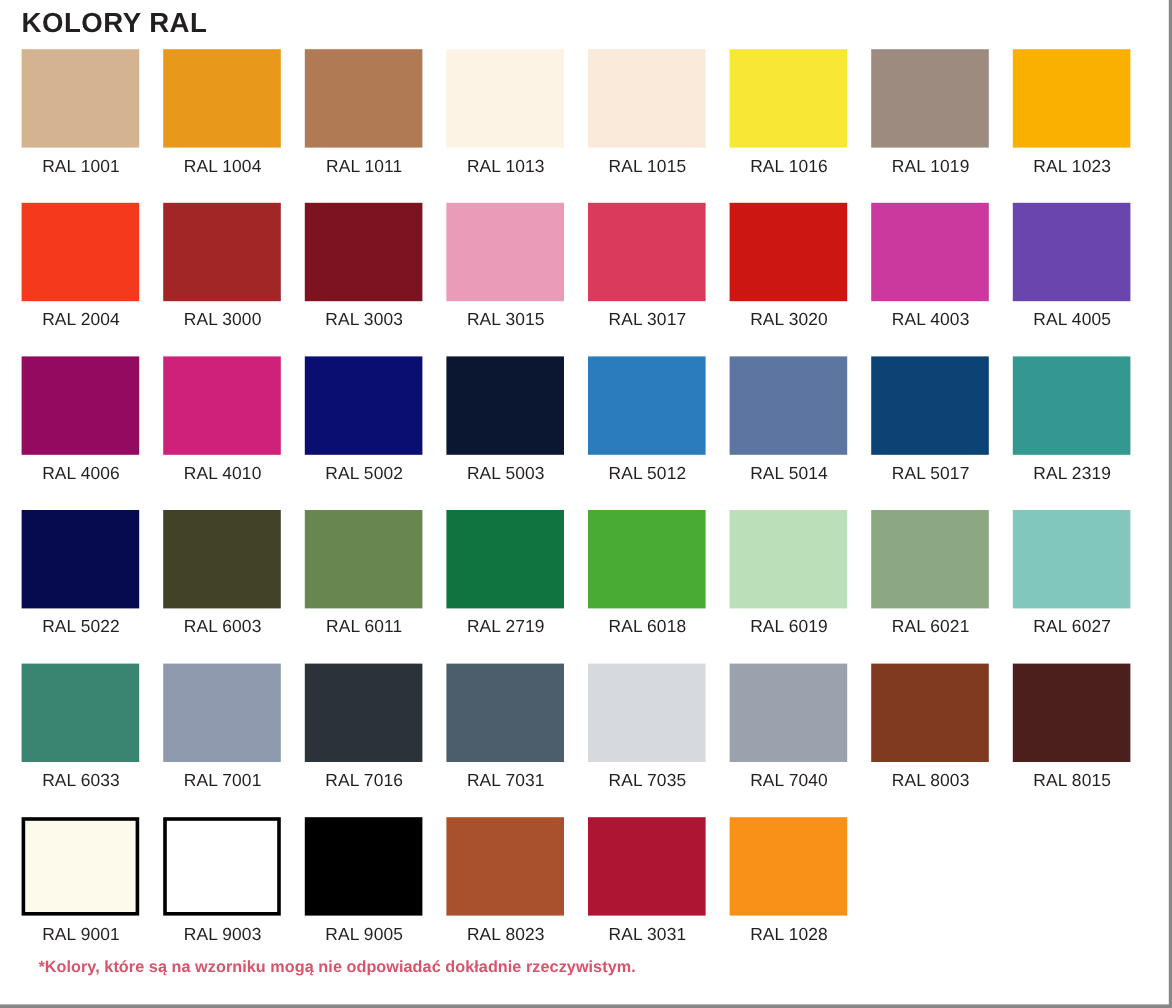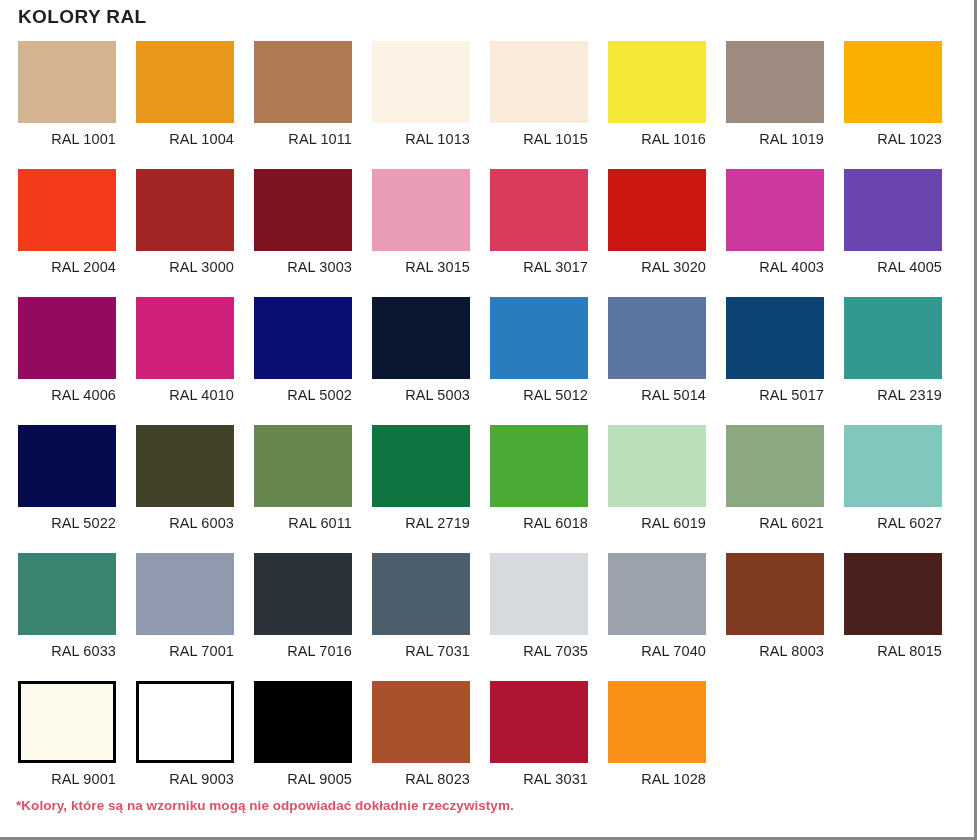--- a/index.html
+++ b/index.html
@@ -23,21 +23,21 @@
     position: relative;
     background: #ffffff;
     border-right: 3px solid #888888;
     border-bottom: 3px solid #888888;
   }
 
   .page-title {
     position: absolute;
     left: 18px;
     top: 6px;
-    font-size: 19px;
+    font-size: 23px;
     font-weight: bold;
     letter-spacing: 0.4px;
     color: #231f20;
     white-space: nowrap;
   }
 
   .swatch-grid {
     position: absolute;
     left: 18px;
     top: 41px;
@@ -47,21 +47,21 @@
     column-gap: 20px;
     row-gap: 0px;
   }
 
   .swatch-cell {
     width: 98px;
     height: 128px;
     position: relative;
     display: flex;
     flex-direction: column;
-    align-items: flex-end;
+    align-items: center;
   }
 
   .swatch-chip {
     width: 98px;
     height: 82px;
     display: block;
   }
 
   .swatch-chip.bordered {
     border: 3px solid #000000;
@@ -72,21 +72,21 @@
     font-size: 14.5px;
     color: #231f20;
     white-space: nowrap;
     letter-spacing: 0.1px;
     line-height: 1;
     padding-left: 1px;
   }
 
   .footnote {
     position: absolute;
-    left: 16px;
+    left: 32px;
     top: 798px;
     font-size: 13.5px;
     font-weight: bold;
     color: #d9536a;
     white-space: nowrap;
     letter-spacing: 0.05px;
   }
 </style>
 </head>
 <body>

